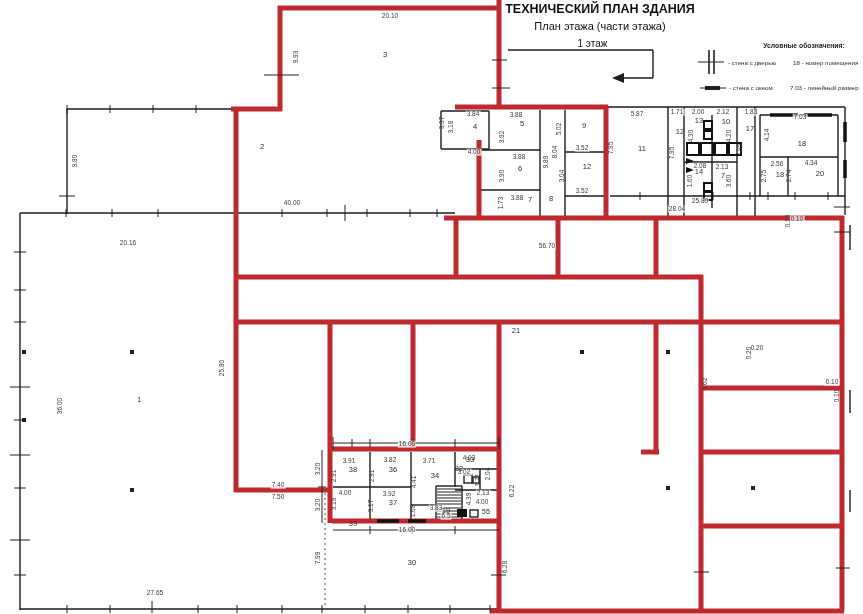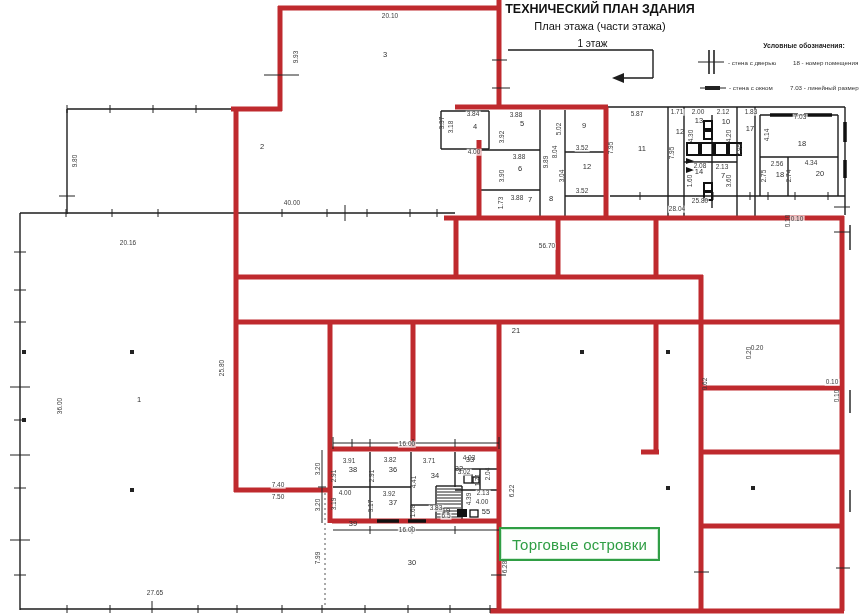--- a/index.html
+++ b/index.html
@@ -365,17 +365,14 @@
       <span class="lbl room" style="left: 459px; top: 469px;">32</span>
       <span class="lbl room" style="left: 470px; top: 460px; text-align: right;">33</span>
       <span class="lbl room" style="left: 435px; top: 476px;">34</span>
       <span class="lbl room" style="left: 446px; top: 511px;">19</span>
       <span class="lbl room" style="left: 393px; top: 470px;">36</span>
       <span class="lbl room" style="left: 393px; top: 503px;">37</span>
       <span class="lbl room" style="left: 353px; top: 470px;">38</span>
       <span class="lbl room" style="left: 353px; top: 524px;">39</span>
     </div>
 
-  <div class="overlay-box">
-    <span>Торговые островки</span>
-  </div>
 
 </div>
 
 </body></html>

